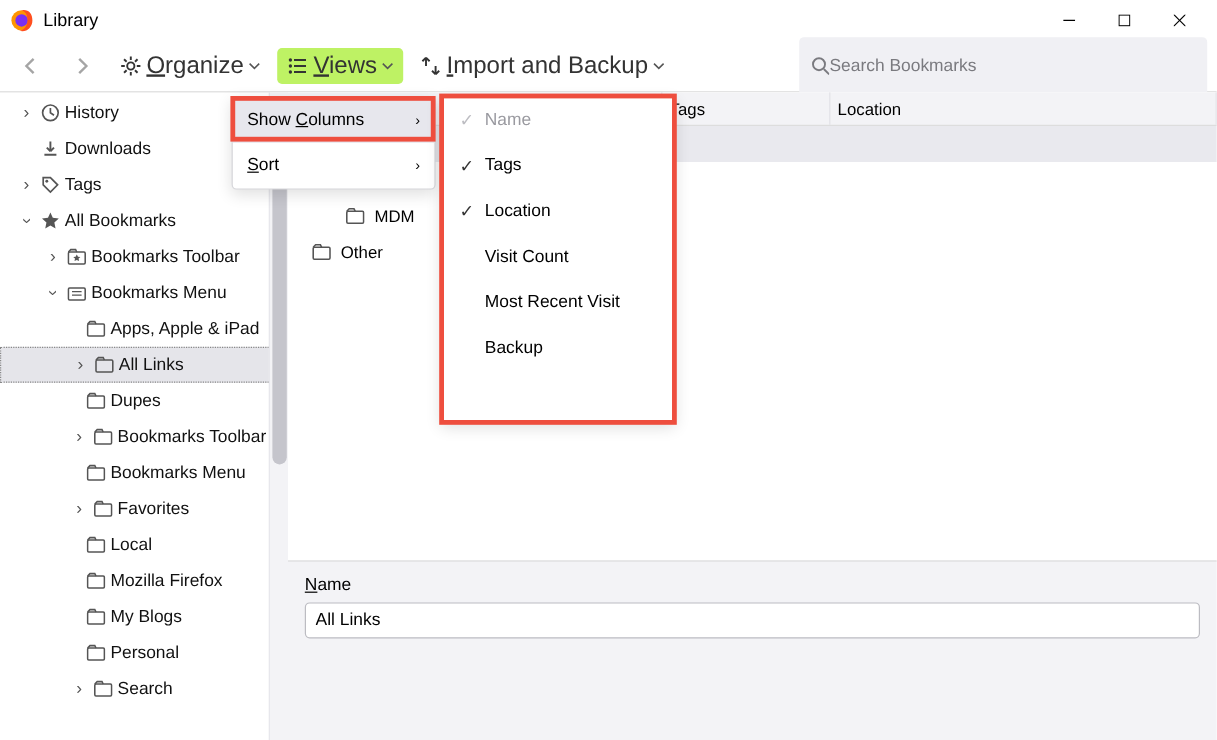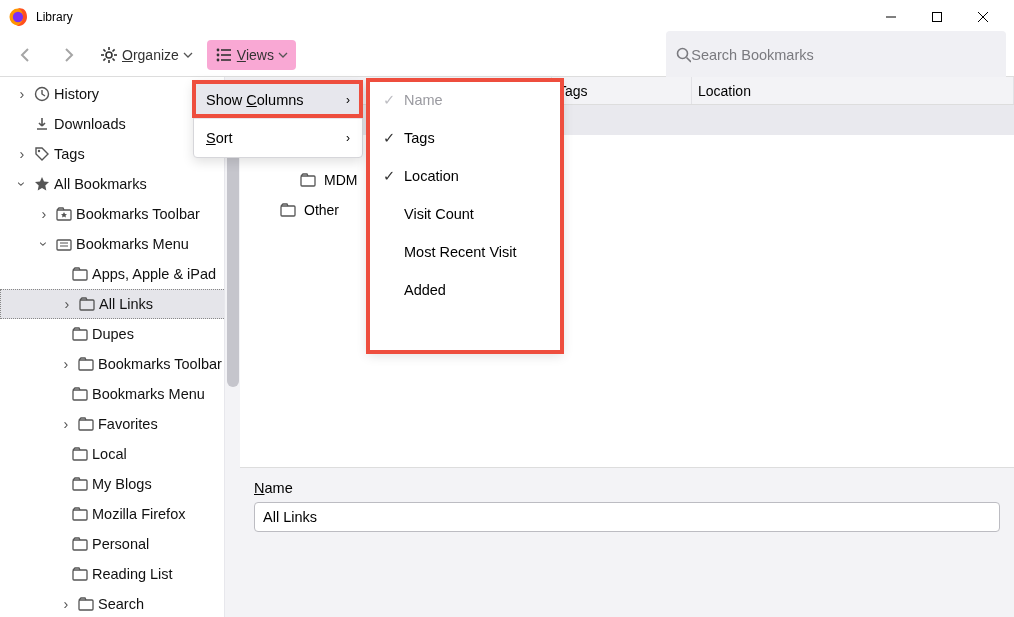--- a/index.html
+++ b/index.html
@@ -1,30 +1,30 @@
 <!DOCTYPE html>
 <html><head>
 <meta charset="utf-8">
 <style>
 * { box-sizing: border-box; margin: 0; padding: 0; font-family: "Segoe UI", Arial, sans-serif; }
 body { width: 1014px; height: 617px; background: #fff; overflow: hidden; font-size: 14px; color: #000; position: relative; }
 
 
 .titlebar { height: 34px; display: flex; align-items: center; padding: 0 8px; border-bottom: 0; }
 .titlebar .ff-icon { width: 20px; height: 20px; margin-right: 8px; }
-.titlebar .title { font-size: 12px; }
+.titlebar .title { font-size: 15px; }
 .titlebar .spacer { flex: 1; }
 .win-btn { width: 46px; height: 30px; display: flex; align-items: center; justify-content: center; font-size: 10px; }
 
 
 .toolbar { height: 42px; display: flex; align-items: center; padding: 4px 8px; gap: 6px; }
 .tool-btn { display: flex; align-items: center; height: 30px; padding: 0 8px; border-radius: 4px; gap: 4px; color:#333; }
 .tool-btn.disabled svg { opacity: .35; }
-.tool-btn.active { background: #f9a8d4; }
-.tool-btn .label { font-size: 14px; }
+.tool-btn.active { background: #bef264; }
+.tool-btn .label { font-size: 20px; }
 .underline-first { }
 .underline-first span.ul { text-decoration: underline; }
 .search-wrap { margin-left: auto; width: 340px; height: 49px; background: #f0f0f4; border-radius: 4px; display: flex; align-items: center; padding: 0 10px; color:#666; }
 .search-wrap input { border: none; background: transparent; outline: none; font-size: 14.5px; color:#333; width:100%; }
 .search-wrap input::placeholder{ color:#7a7a7f; }
 
 
 .main { display: flex; height: calc(617px - 34px - 42px); border-top: 1px solid #ddd; }
 .sidebar { width: 240px; overflow-y:auto; border-right:0; padding-top:2px; position:relative; }
 .tree-item { display:flex; align-items:center; height:30px; padding-left:8px; gap:4px; font-size:14.5px; color:#111; }
@@ -144,20 +144,32 @@
           <circle cx="3" cy="4" r="1.4"></circle>
           <circle cx="3" cy="9" r="1.4"></circle>
           <circle cx="3" cy="14" r="1.4"></circle>
         </g>
       </svg>
     <span class="label underline-first"><span class="ul">V</span><span>iews</span></span>
     <svg width="10" height="10">
         <path d="M1 3l4 4 4-4" fill="none" stroke="#555" stroke-width="1.3"></path>
       </svg>
   </div>
+  <div class="tool-btn">
+    <svg width="18" height="18">
+        <g stroke="#333" stroke-width="1.6" fill="none">
+          <path d="M5 9V2M5 2l-3 3M5 2l3 3"></path>
+          <path d="M13 9v7M13 16l-3-3M13 16l3-3"></path>
+        </g>
+      </svg>
+    <span class="label underline-first"><span class="ul">I</span><span>mport and Backup</span></span>
+    <svg width="10" height="10">
+        <path d="M1 3l4 4 4-4" fill="none" stroke="#555" stroke-width="1.3"></path>
+      </svg>
+  </div>
   <div class="search-wrap">
     <svg width="16" height="16">
         <circle cx="6.5" cy="6.5" r="5" fill="none" stroke="#7a7a7f" stroke-width="1.6"></circle>
         <line x1="10.5" y1="10.5" x2="15" y2="15" stroke="#7a7a7f" stroke-width="1.6"></line>
       </svg>
     <input placeholder="Search Bookmarks" style="">
   </div>
 </div>
 
 <div class="main">
@@ -263,42 +275,35 @@
           <rect x="1" y="4" width="14" height="10" rx="1" fill="none" stroke="#555" stroke-width="1.3"></rect>
           <path d="M1 4l2-2h4l1 2" fill="none" stroke="#555" stroke-width="1.3"></path>
         </svg>
         <span>Local</span>
       </div>
     <div class="tree-item lvl3b">
         <svg class="folder-icon">
           <rect x="1" y="4" width="14" height="10" rx="1" fill="none" stroke="#555" stroke-width="1.3"></rect>
           <path d="M1 4l2-2h4l1 2" fill="none" stroke="#555" stroke-width="1.3"></path>
         </svg>
+        <span>Mozilla Firefox</span>
+      </div>
+    <div class="tree-item lvl3b">
+        <svg class="folder-icon">
+          <rect x="1" y="4" width="14" height="10" rx="1" fill="none" stroke="#555" stroke-width="1.3"></rect>
+          <path d="M1 4l2-2h4l1 2" fill="none" stroke="#555" stroke-width="1.3"></path>
+        </svg>
         <span>My Blogs</span>
       </div>
     <div class="tree-item lvl3b">
         <svg class="folder-icon">
           <rect x="1" y="4" width="14" height="10" rx="1" fill="none" stroke="#555" stroke-width="1.3"></rect>
           <path d="M1 4l2-2h4l1 2" fill="none" stroke="#555" stroke-width="1.3"></path>
         </svg>
-        <span>Mozilla Firefox</span>
-      </div>
-    <div class="tree-item lvl3b">
-        <svg class="folder-icon">
-          <rect x="1" y="4" width="14" height="10" rx="1" fill="none" stroke="#555" stroke-width="1.3"></rect>
-          <path d="M1 4l2-2h4l1 2" fill="none" stroke="#555" stroke-width="1.3"></path>
-        </svg>
         <span>Personal</span>
-      </div>
-    <div class="tree-item lvl3b">
-        <svg class="folder-icon">
-          <rect x="1" y="4" width="14" height="10" rx="1" fill="none" stroke="#555" stroke-width="1.3"></rect>
-          <path d="M1 4l2-2h4l1 2" fill="none" stroke="#555" stroke-width="1.3"></path>
-        </svg>
-        <span>Reading List</span>
       </div>
     <div class="tree-item lvl3">
         <span class="chev">›</span>
         <svg class="folder-icon">
           <rect x="1" y="4" width="14" height="10" rx="1" fill="none" stroke="#555" stroke-width="1.3"></rect>
           <path d="M1 4l2-2h4l1 2" fill="none" stroke="#555" stroke-width="1.3"></path>
         </svg>
         <span>Search</span>
       </div>
   </div>
@@ -322,28 +327,28 @@
 
     <div class="list-area">
       <div class="list-row" style="background:#e9e9ee;">&nbsp;</div>
       <div class="list-row plain" style="padding-left:40px">
           <svg class="folder-icon">
             <rect x="1" y="4" width="14" height="10" rx="1" fill="none" stroke="#555" stroke-width="1.3"></rect>
             <path d="M1 4l2-2h4l1 2" fill="none" stroke="#555" stroke-width="1.3"></path>
           </svg>
           <span>Local</span>
         </div>
-      <div class="list-row plain" style="padding-left:60px">
+      <div class="list-row plain" style="padding-left:48px">
           <svg class="folder-icon">
             <rect x="1" y="4" width="14" height="10" rx="1" fill="none" stroke="#555" stroke-width="1.3"></rect>
             <path d="M1 4l2-2h4l1 2" fill="none" stroke="#555" stroke-width="1.3"></path>
           </svg>
           <span>MDM</span>
         </div>
-      <div class="list-row plain" style="padding-left:40px">
+      <div class="list-row plain" style="padding-left:20px">
           <svg class="folder-icon">
             <rect x="1" y="4" width="14" height="10" rx="1" fill="none" stroke="#555" stroke-width="1.3"></rect>
             <path d="M1 4l2-2h4l1 2" fill="none" stroke="#555" stroke-width="1.3"></path>
           </svg>
           <span>Other</span>
         </div>
     </div>
 
     <div class="detail">
       <div class="detail-row">
@@ -383,18 +388,18 @@
   <div class="sitem">
       <span class="ck"></span>
       <span>Visit Count</span>
     </div>
   <div class="sitem">
       <span class="ck"></span>
       <span>Most Recent Visit</span>
     </div>
   <div class="sitem">
       <span class="ck"></span>
-      <span>Added</span>
+      <span>Backup</span>
     </div>
 </div>
 
 <div class="hl" style="top:80px; left:192px; width:171px; height:38px;"></div>
 <div class="hl" style="top:78px; left:366px; width:198px; height:276px;"></div>
 
 </body></html>

